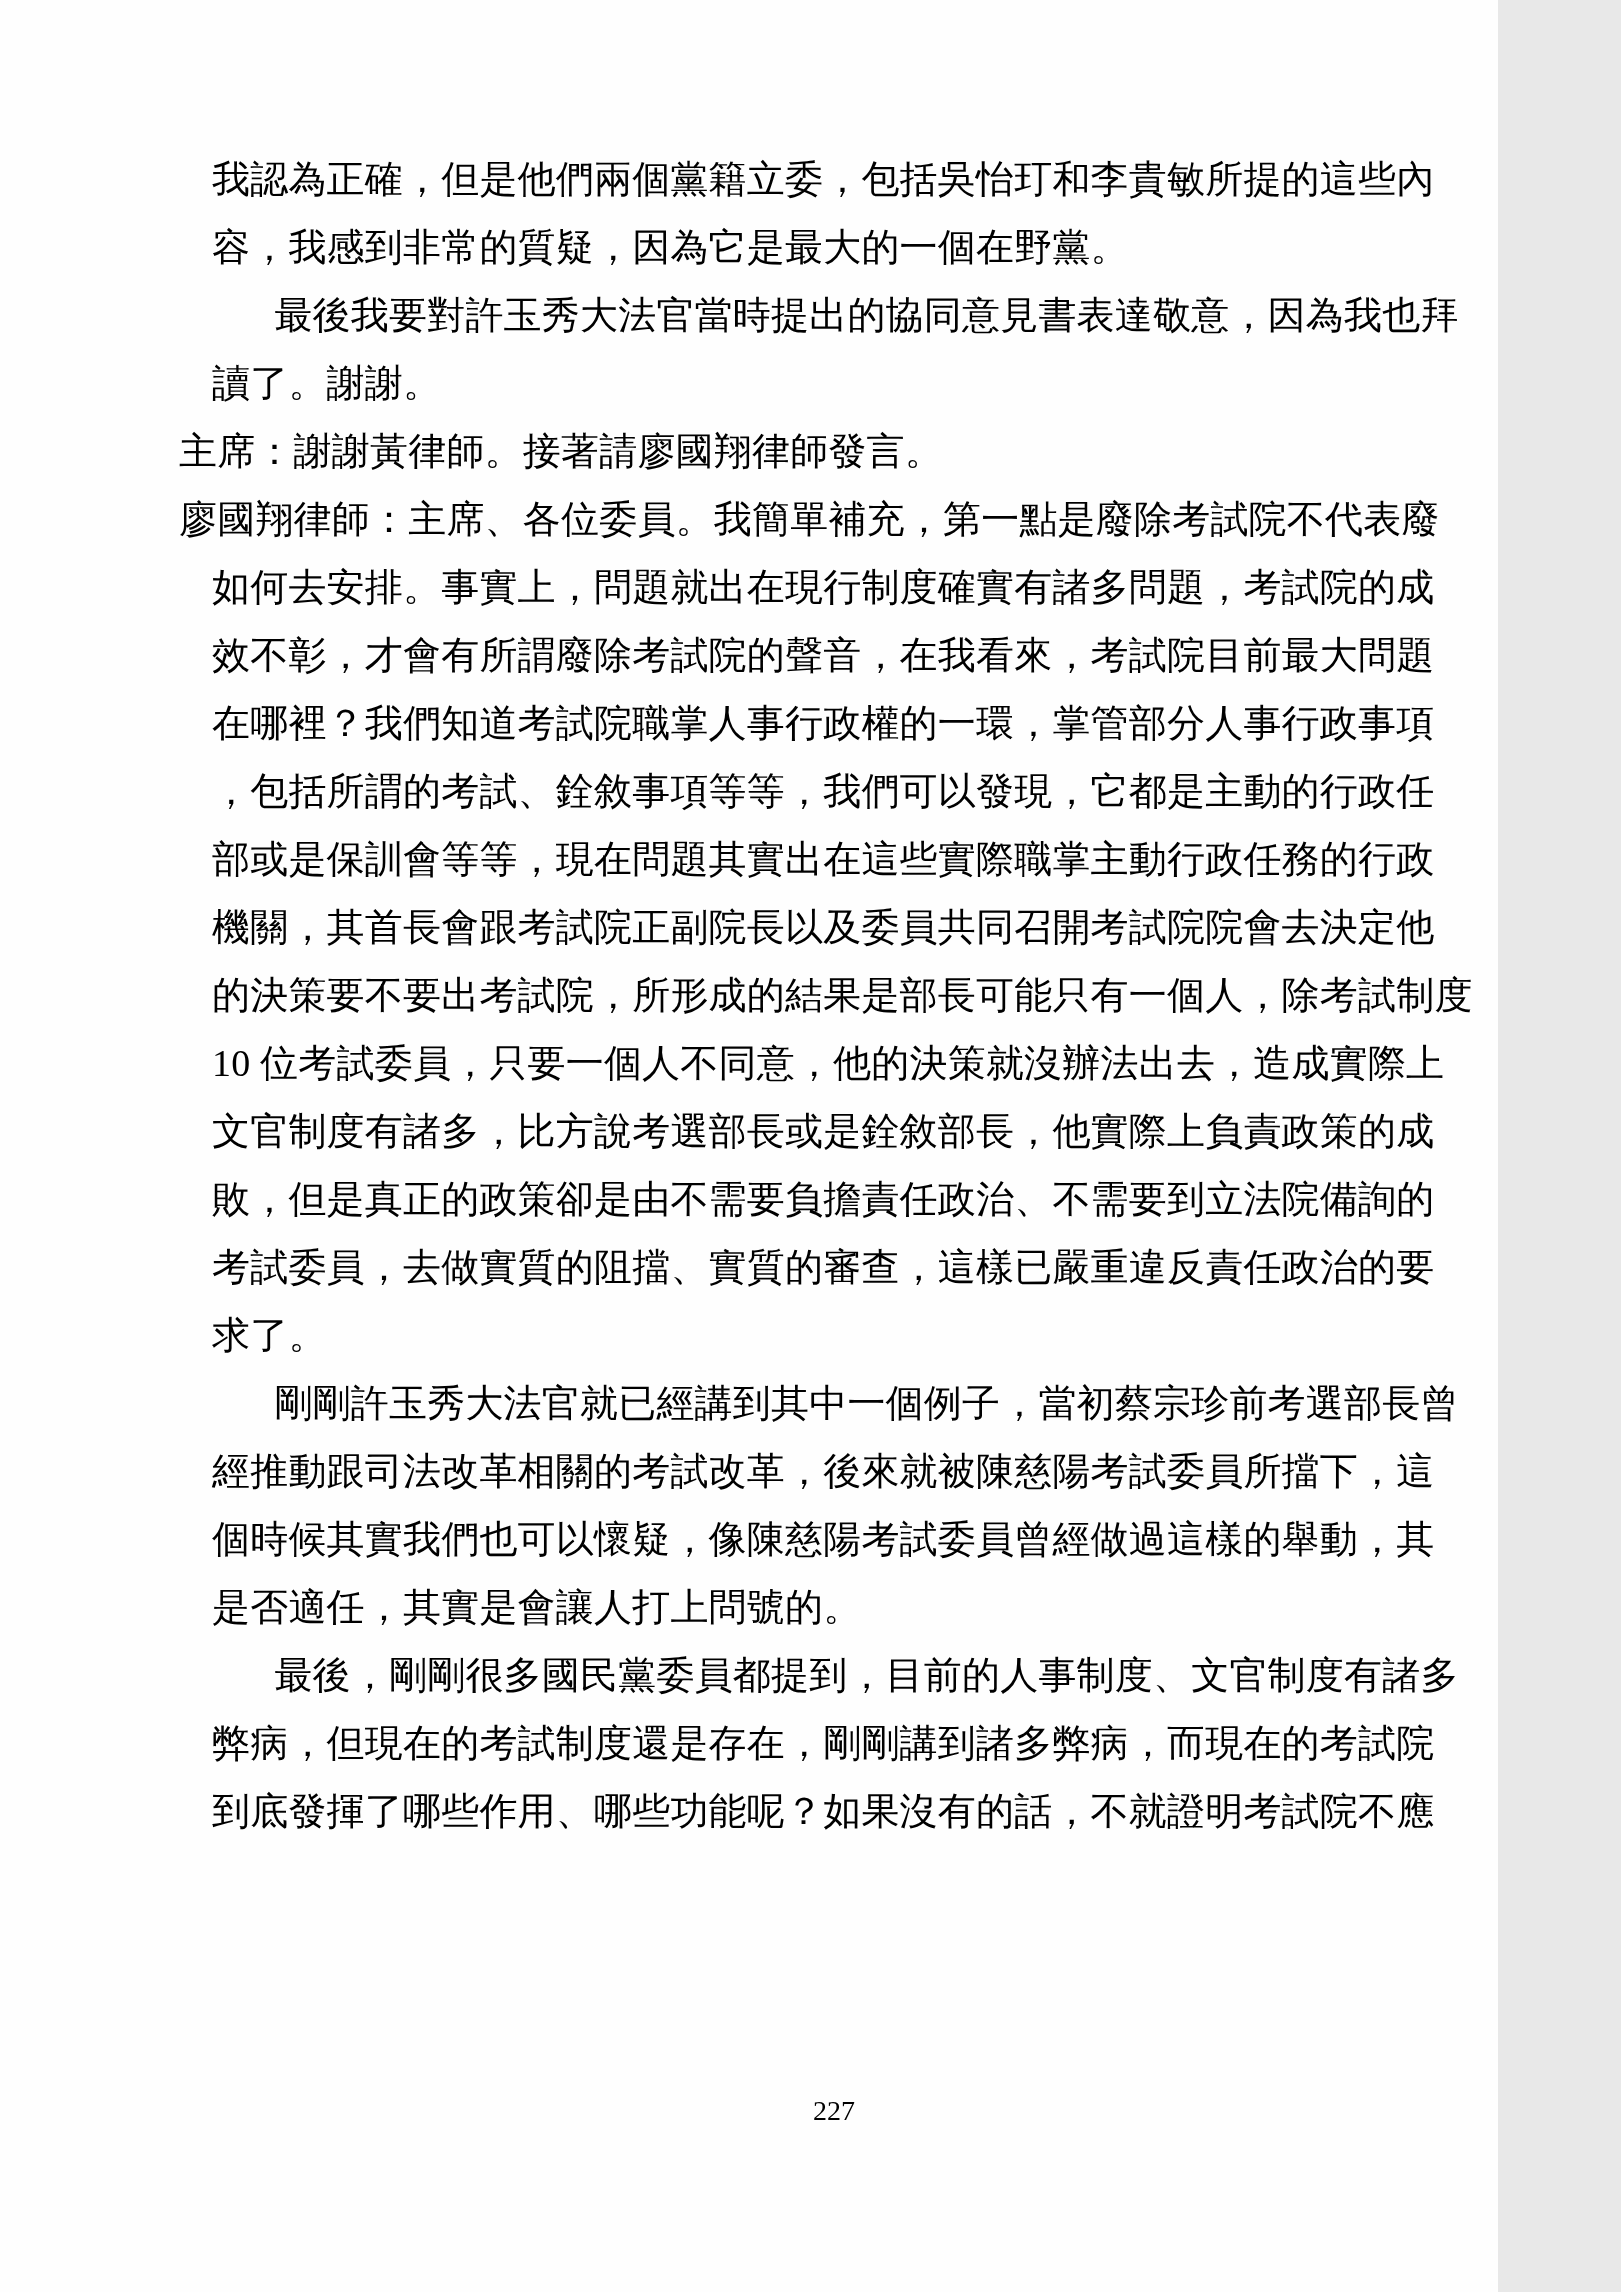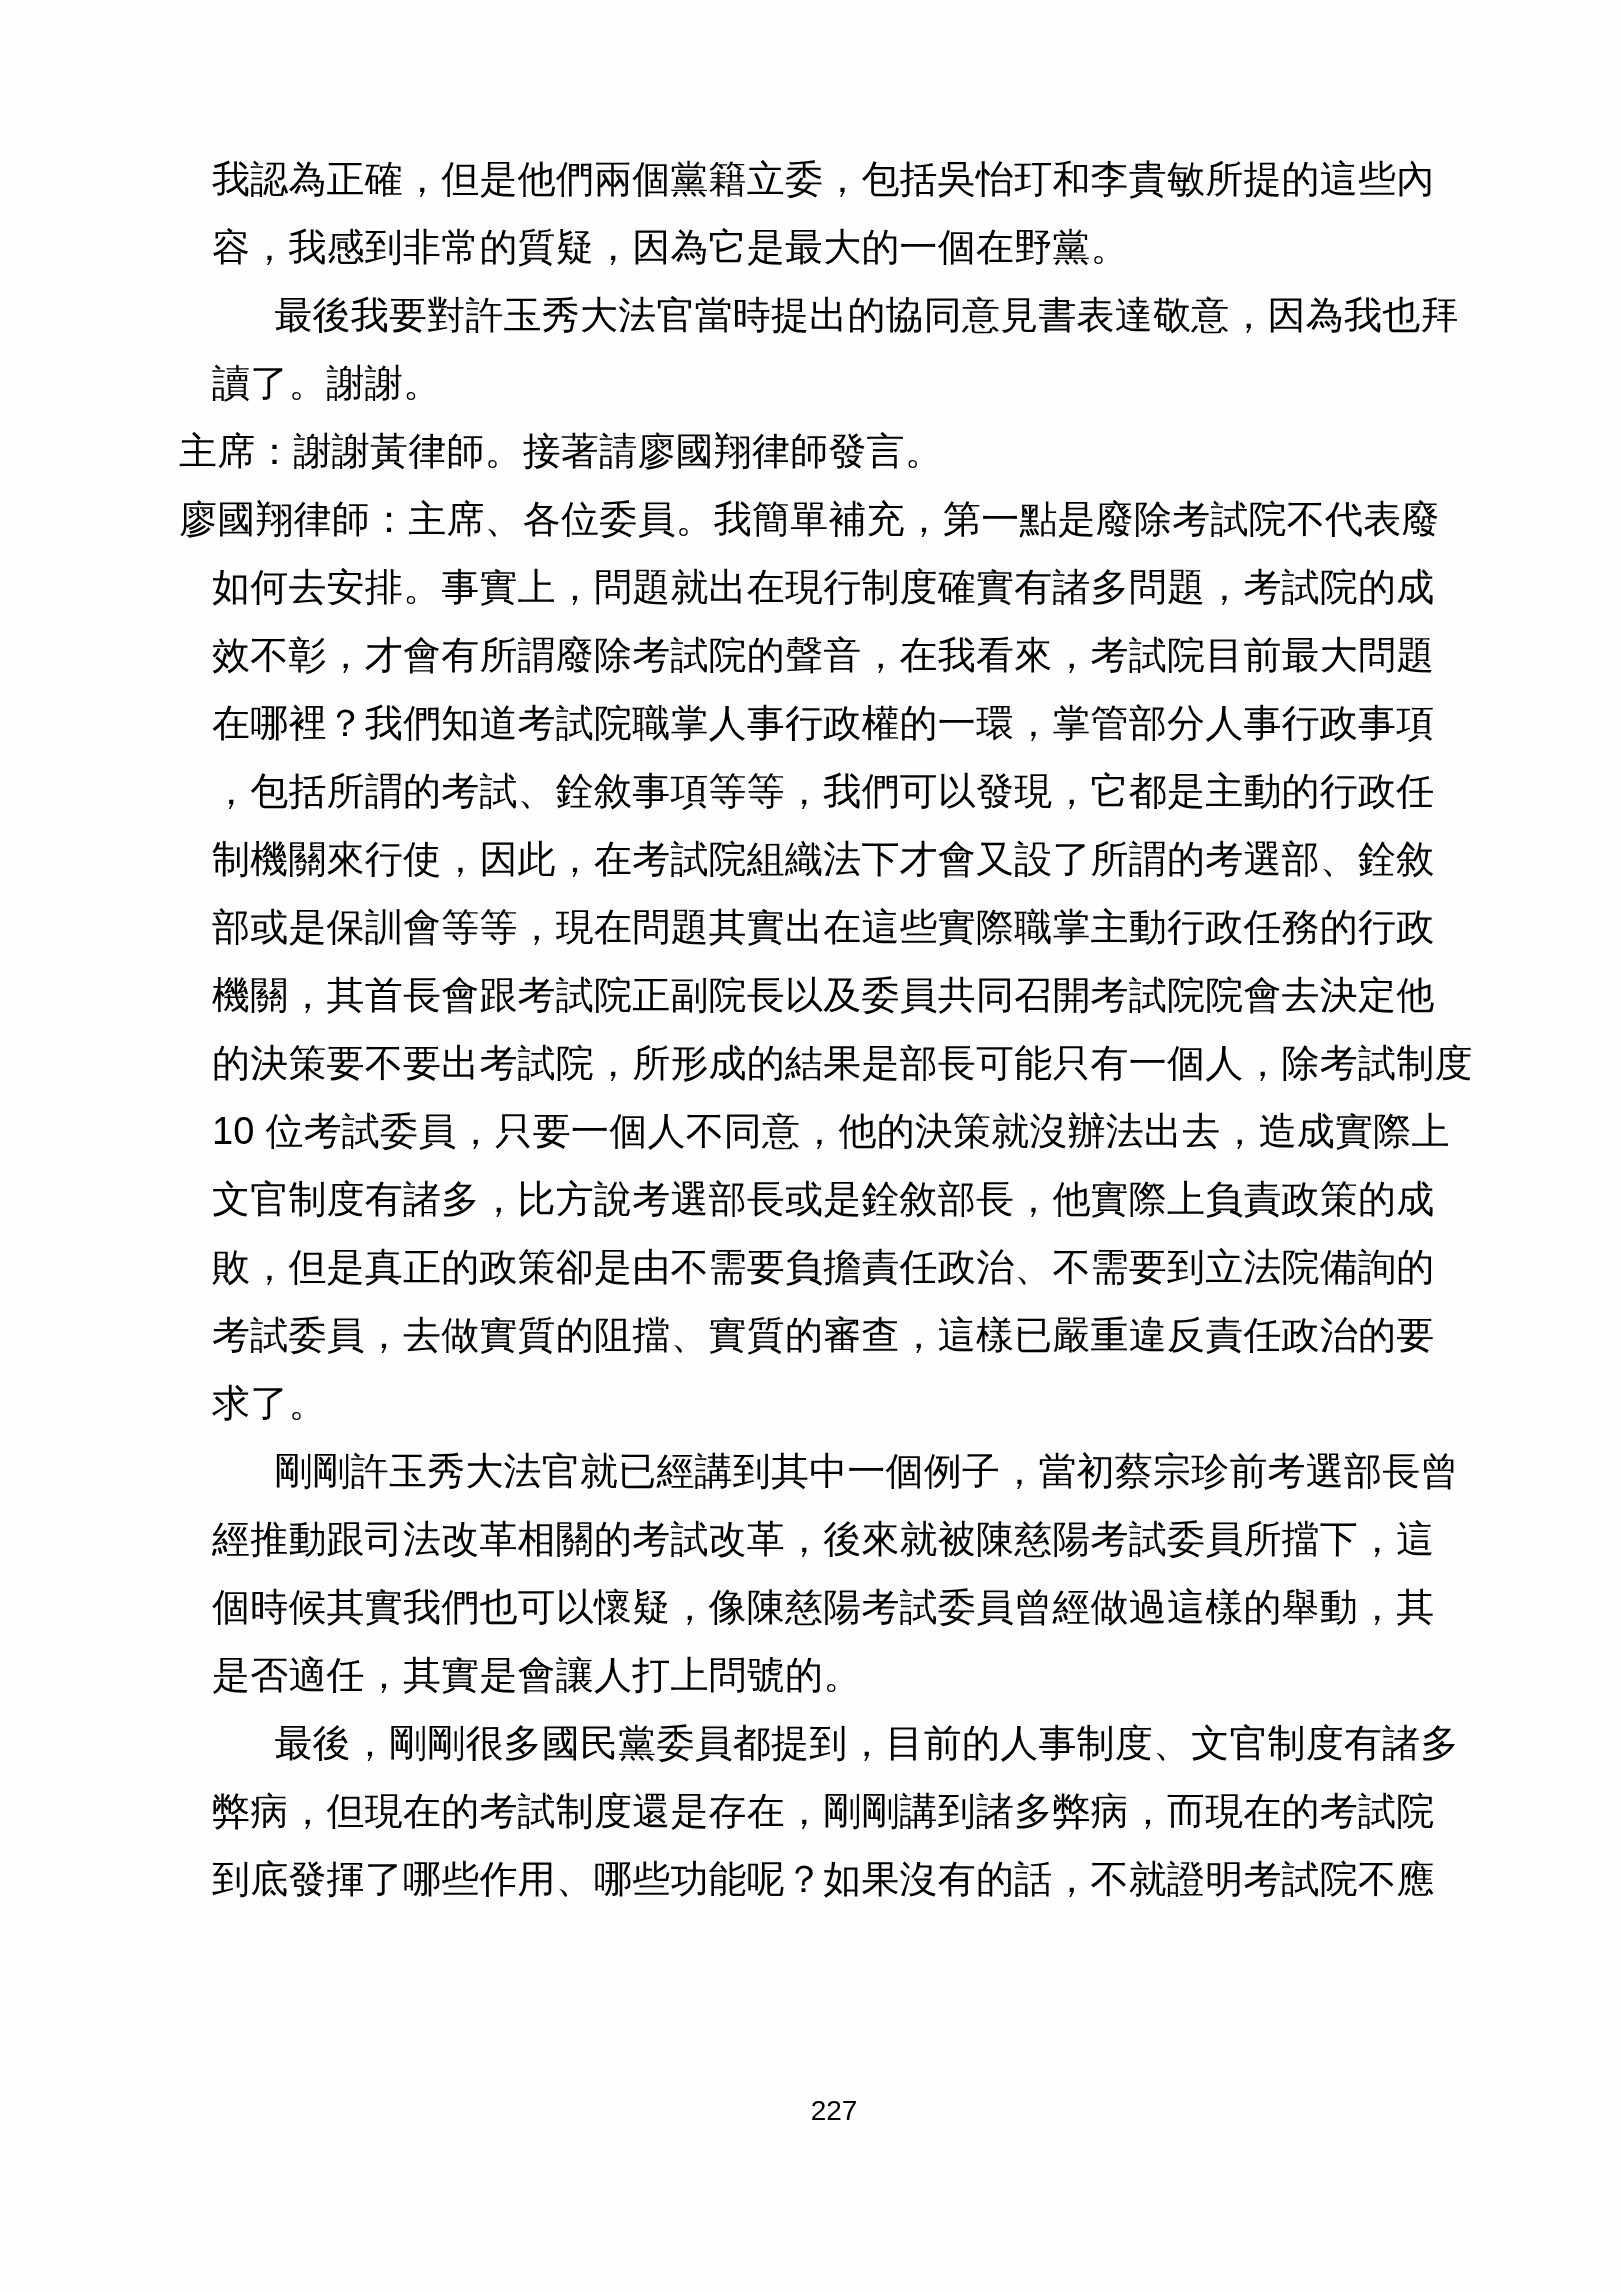--- a/index.html
+++ b/index.html
@@ -2,25 +2,25 @@
 <html><head>
 <meta charset="utf-8">
 <style>
   html, body {
     margin: 0;
     padding: 0;
     background: #e8e8e8;
   }
   .page {
     position: relative;
-    width: 1621px;
+    width: 1498px;
     height: 2293px;
     background: #fefefe;
     color: #000000;
-    font-family: Liberation Sans, sans-serif;
+    font-family: Liberation Serif, serif;
     overflow: hidden;
   }
   .text-block {
     position: absolute;
     left: 179px;
     top: 145px;
     width: 1304px;
   }
   .line {
     font-size: 38px;
@@ -51,21 +51,20 @@
       <div class="line body">我認為正確，但是他們兩個黨籍立委，包括吳怡玎和李貴敏所提的這些內</div>
       <div class="line body">容，我感到非常的質疑，因為它是最大的一個在野黨。</div>
       <div class="line paragraph">最後我要對許玉秀大法官當時提出的協同意見書表達敬意，因為我也拜</div>
       <div class="line body">讀了。謝謝。</div>
       <div class="line speaker">主席：謝謝黃律師。接著請廖國翔律師發言。</div>
       <div class="line speaker">廖國翔律師：主席、各位委員。我簡單補充，第一點是廢除考試院不代表廢</div>
       <div class="line body">如何去安排。事實上，問題就出在現行制度確實有諸多問題，考試院的成</div>
       <div class="line body">效不彰，才會有所謂廢除考試院的聲音，在我看來，考試院目前最大問題</div>
       <div class="line body">在哪裡？我們知道考試院職掌人事行政權的一環，掌管部分人事行政事項</div>
       <div class="line body">，包括所謂的考試、銓敘事項等等，我們可以發現，它都是主動的行政任</div>
-      <div class="line body">制機關來行使，因此，在考試院組織法下才會又設了所謂的考選部、銓敘</div>
       <div class="line body">部或是保訓會等等，現在問題其實出在這些實際職掌主動行政任務的行政</div>
       <div class="line body">機關，其首長會跟考試院正副院長以及委員共同召開考試院院會去決定他</div>
       <div class="line body">的決策要不要出考試院，所形成的結果是部長可能只有一個人，除考試制度</div>
       <div class="line body">10 位考試委員，只要一個人不同意，他的決策就沒辦法出去，造成實際上</div>
       <div class="line body">文官制度有諸多，比方說考選部長或是銓敘部長，他實際上負責政策的成</div>
       <div class="line body">敗，但是真正的政策卻是由不需要負擔責任政治、不需要到立法院備詢的</div>
       <div class="line body">考試委員，去做實質的阻擋、實質的審查，這樣已嚴重違反責任政治的要</div>
       <div class="line body">求了。</div>
       <div class="line paragraph">剛剛許玉秀大法官就已經講到其中一個例子，當初蔡宗珍前考選部長曾</div>
       <div class="line body">經推動跟司法改革相關的考試改革，後來就被陳慈陽考試委員所擋下，這</div>

